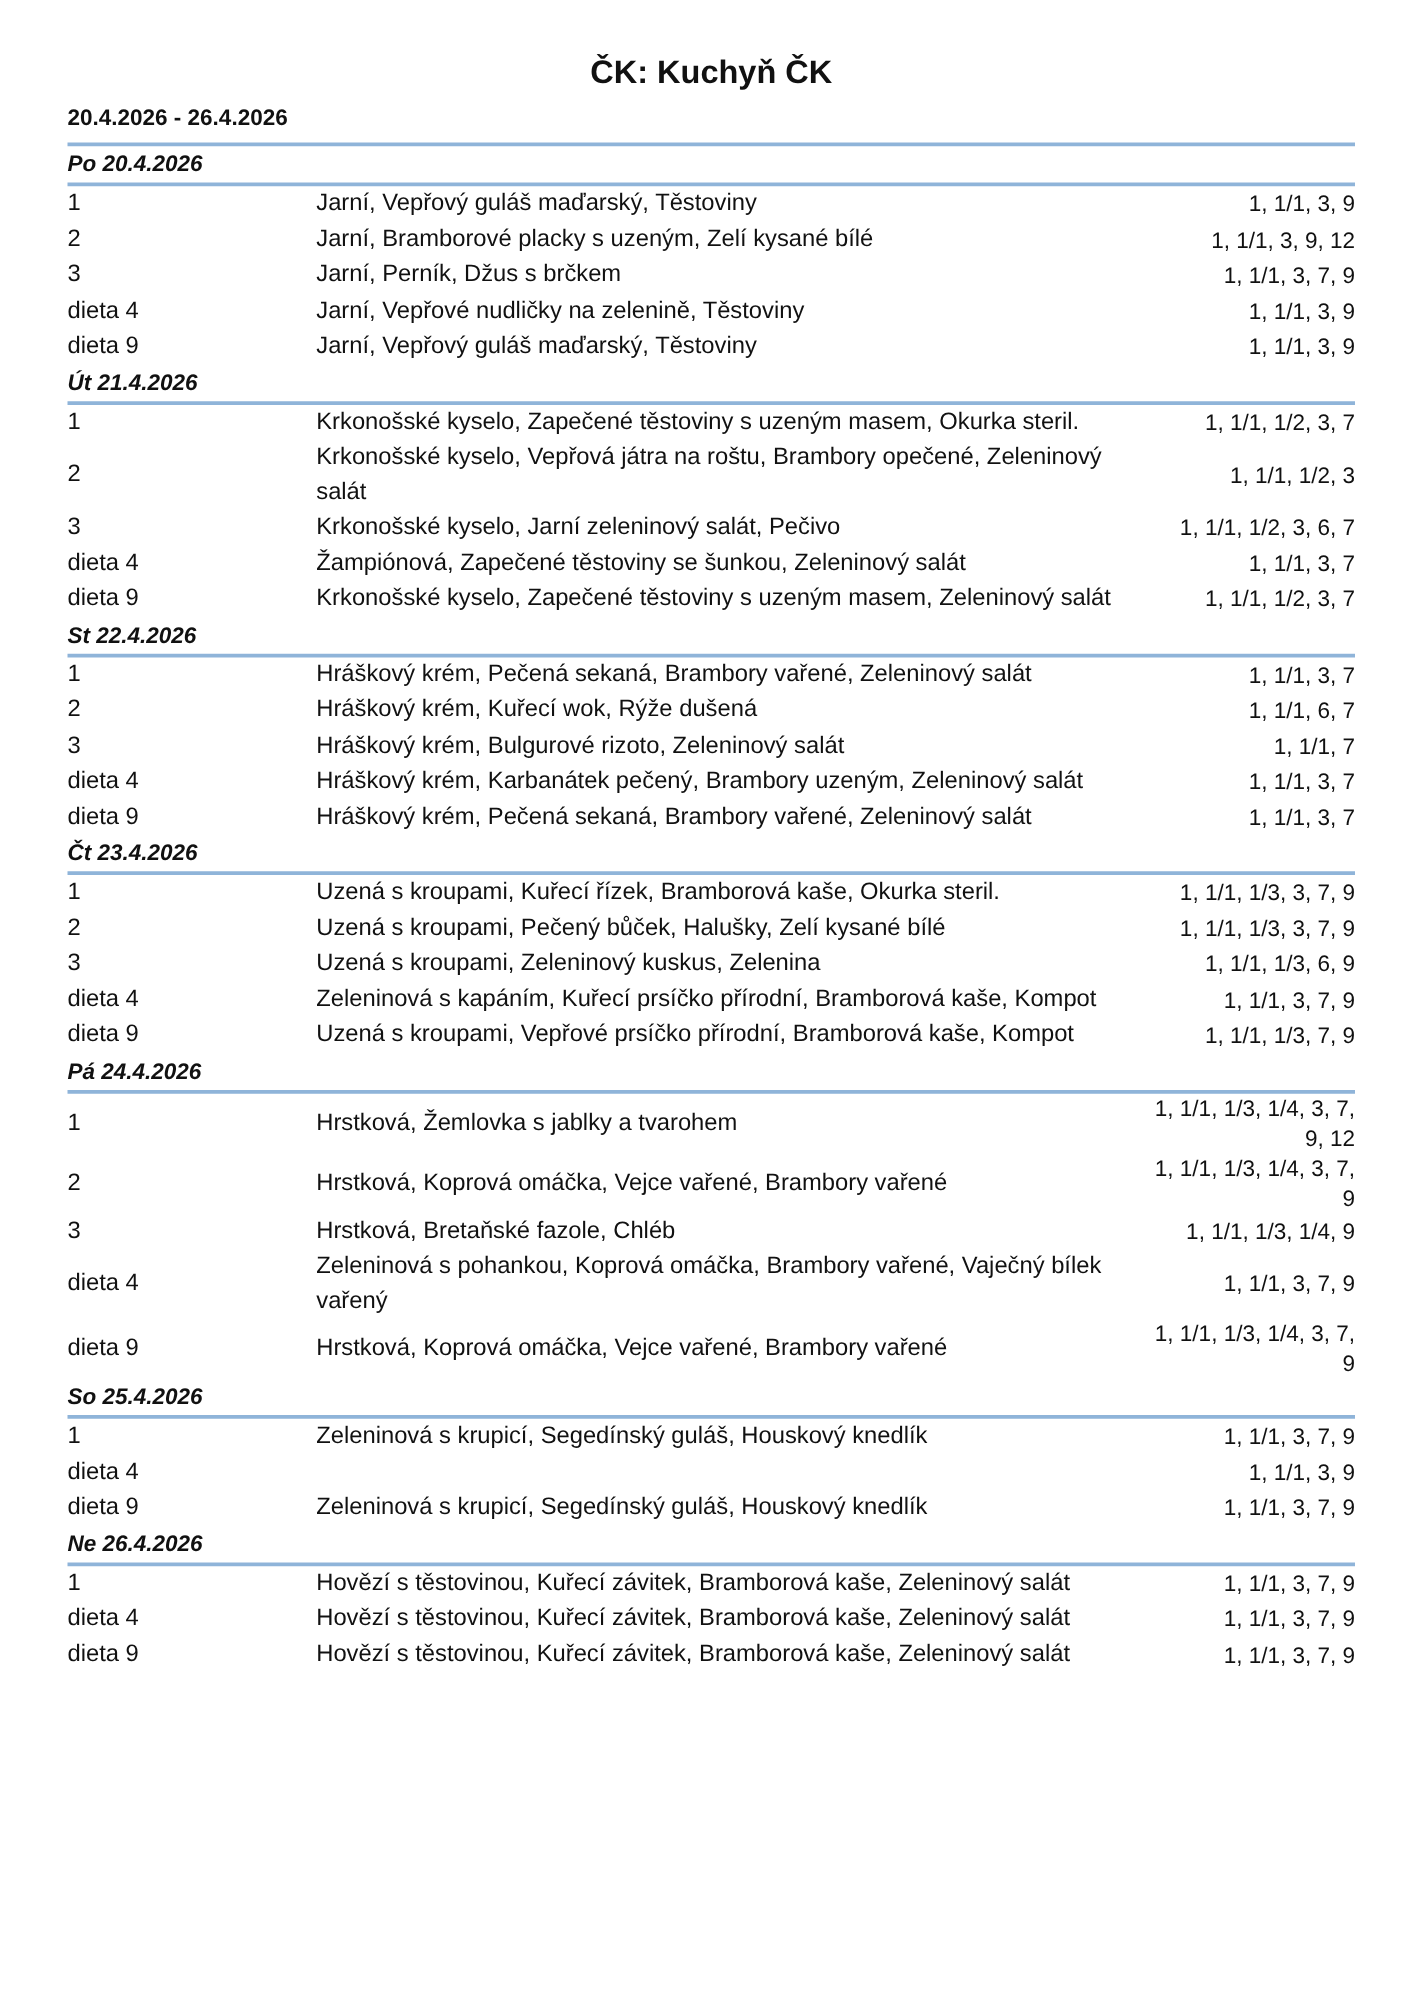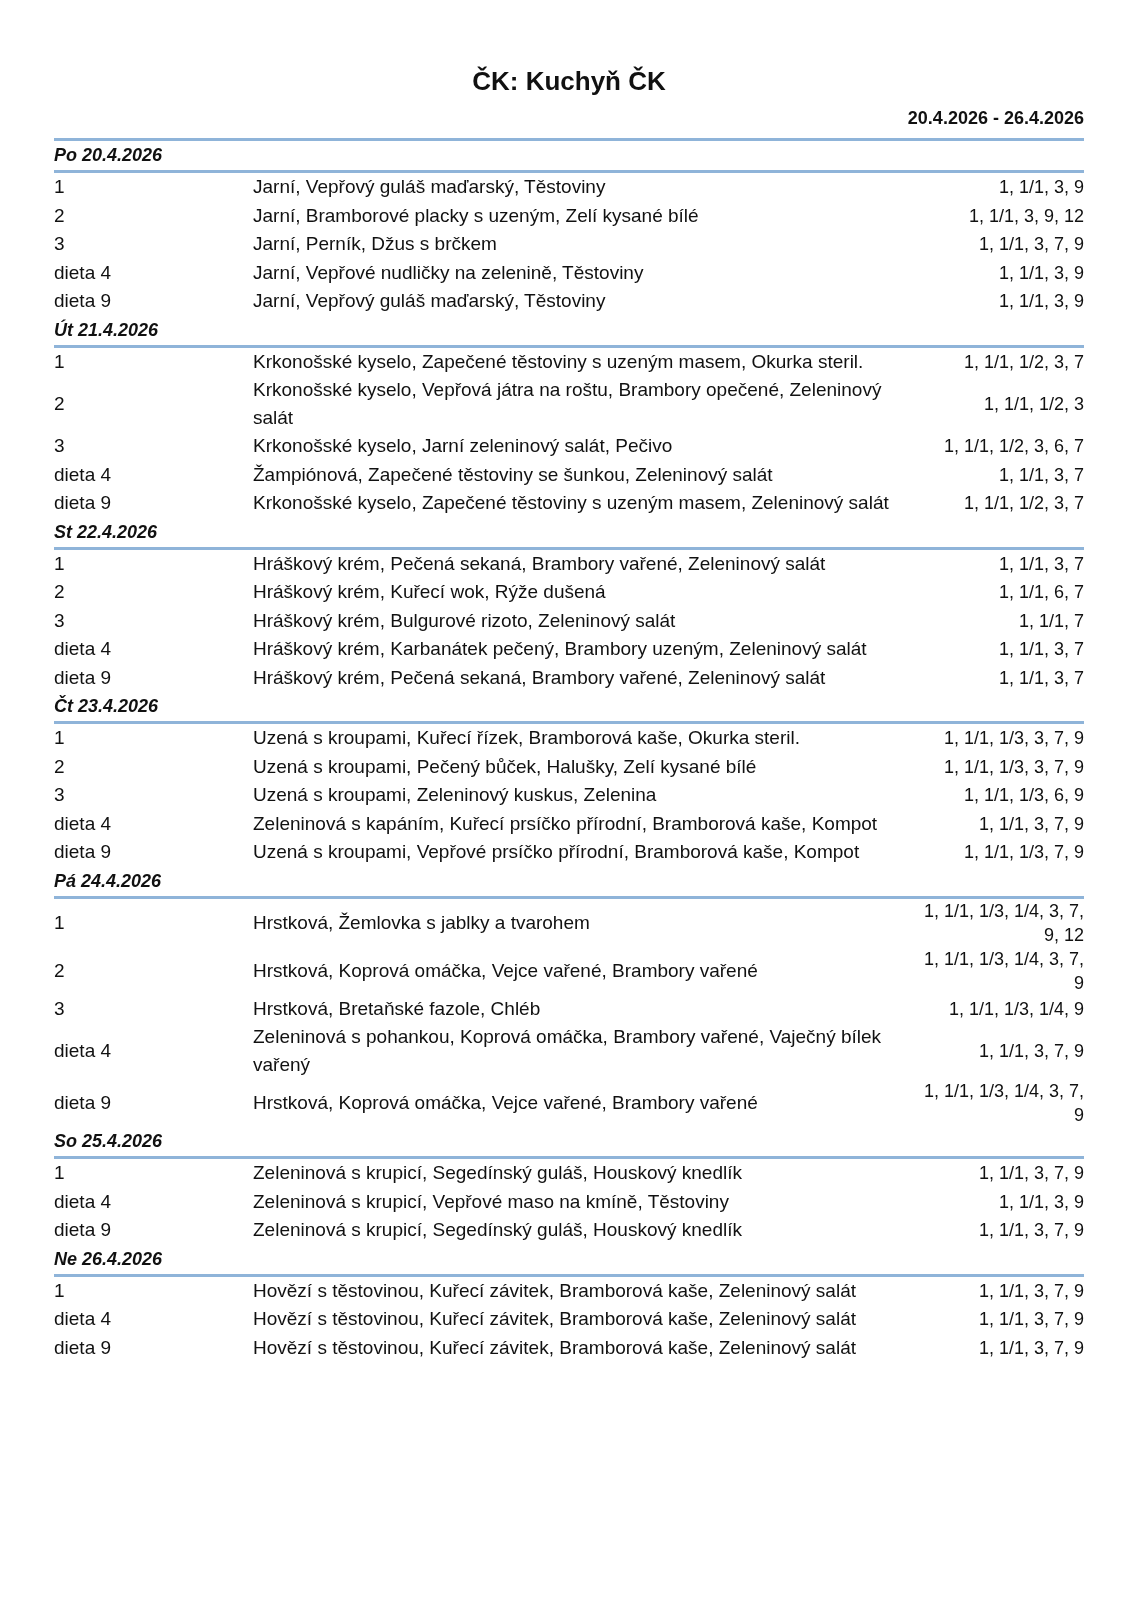--- a/index.html
+++ b/index.html
@@ -3,24 +3,24 @@
 <meta charset="utf-8">
 <style>
   html, body { margin: 0; padding: 0; background: #ffffff; }
   body {
     width: 1131px; height: 1600px; position: relative; overflow: hidden;
     font-family: "Liberation Sans", sans-serif; color: #111111;
   }
   .page { position: absolute; left: 54px; top: 0; width: 1030px; }
   .title {
     text-align: center; font-weight: bold; font-size: 26px;
-    margin-top: 64px; height: 34px; line-height: 34px;
+    margin-top: 40px; height: 34px; line-height: 34px;
   }
   .subtitle {
-    text-align: right; font-weight: bold; font-size: 18px;
+    text-align: left; font-weight: bold; font-size: 18px;
     margin-top: 6px; height: 28px; line-height: 28px;
   }
   .days { margin-top: 6px; }
   .day-header {
     border-top: 3px solid #8fb4d9; border-bottom: 3px solid #8fb4d9;
     font-weight: bold; font-size: 18px; height: 29px; line-height: 29px;
     padding-left: 0;
     font-style: italic;
   }
   .row {
@@ -182,21 +182,20 @@
       </div>
       <div class="day">
         <div class="day-header">So 25.4.2026</div>
         <div class="row">
           <div class="num">1</div>
           <div class="meal">Zeleninová s krupicí, Segedínský guláš, Houskový knedlík</div>
           <div class="allergens">1, 1/1, 3, 7, 9</div>
         </div>
         <div class="row">
           <div class="num">dieta 4</div>
-          <div class="meal">Zeleninová s krupicí, Vepřové maso na kmíně, Těstoviny</div>
           <div class="allergens">1, 1/1, 3, 9</div>
         </div>
         <div class="row">
           <div class="num">dieta 9</div>
           <div class="meal">Zeleninová s krupicí, Segedínský guláš, Houskový knedlík</div>
           <div class="allergens">1, 1/1, 3, 7, 9</div>
         </div>
       </div>
       <div class="day">
         <div class="day-header">Ne 26.4.2026</div>

